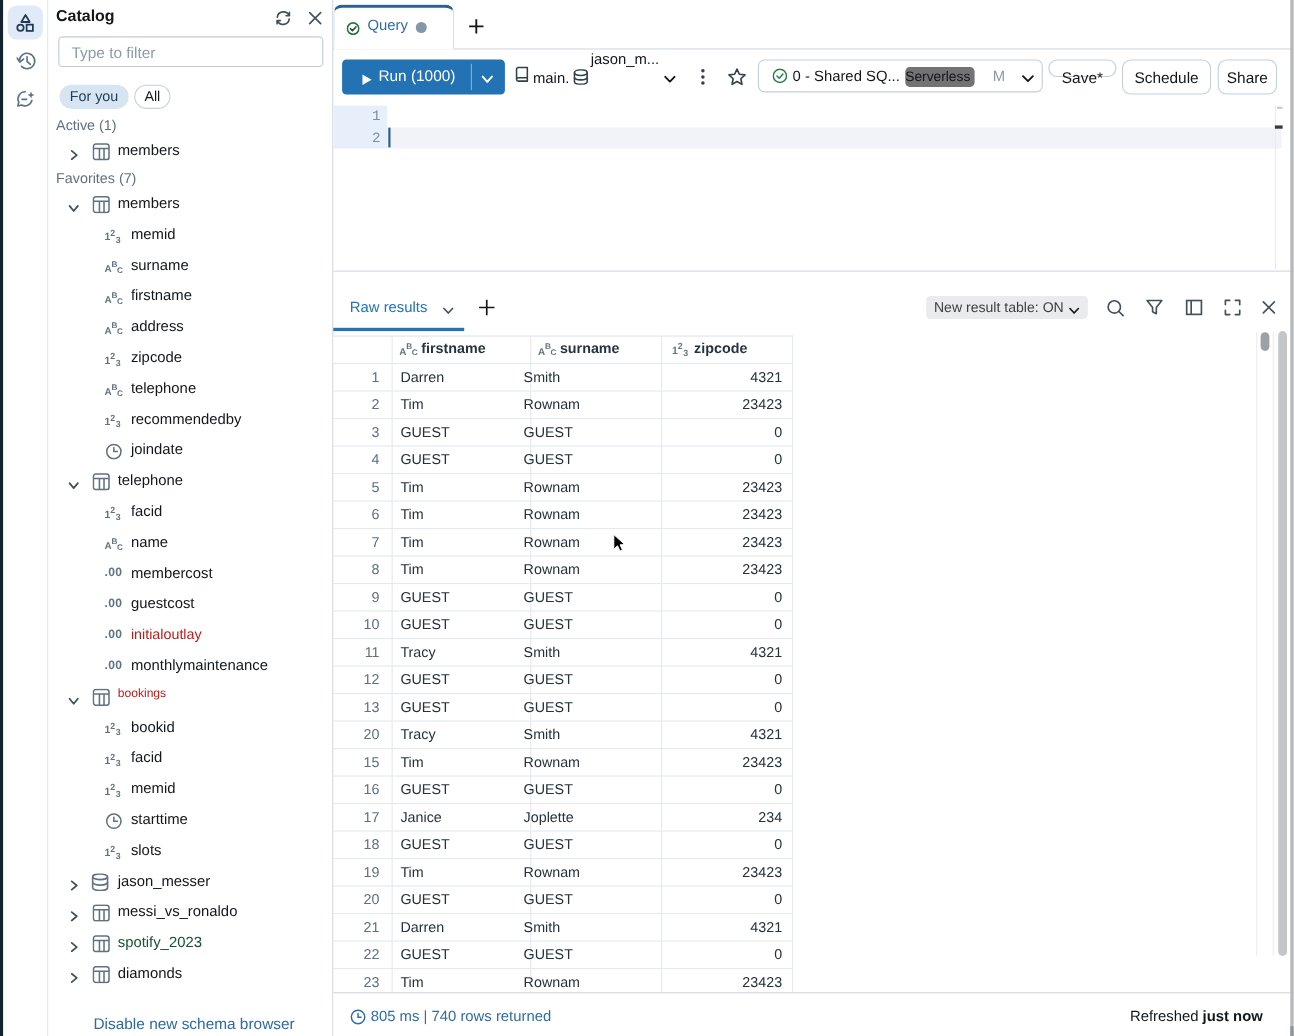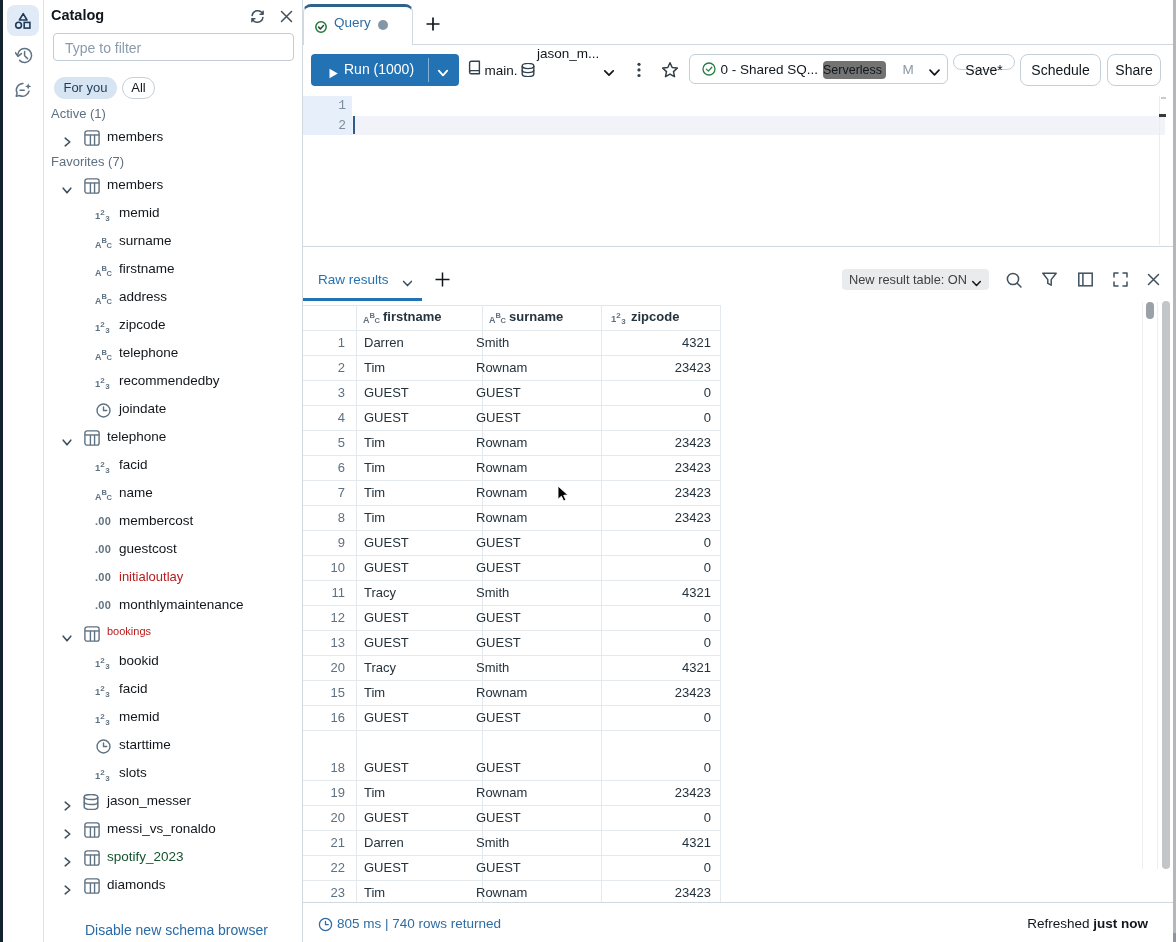--- a/index.html
+++ b/index.html
@@ -465,20 +465,26 @@
         <div class="c1">Tim</div>
         <div class="c2">Rownam</div>
         <div class="c3">23423</div>
       </div>
 <div class="r" style="top:705.5px">
         <div class="c0">16</div>
         <div class="c1">GUEST</div>
         <div class="c2">GUEST</div>
         <div class="c3">0</div>
       </div>
+<div class="r" style="top:730.5px">
+        <div class="c0">17</div>
+        <div class="c1">Janice</div>
+        <div class="c2">Joplette</div>
+        <div class="c3">234</div>
+      </div>
 <div class="r" style="top:755.5px">
         <div class="c0">18</div>
         <div class="c1">GUEST</div>
         <div class="c2">GUEST</div>
         <div class="c3">0</div>
       </div>
 <div class="r" style="top:780.5px">
         <div class="c0">19</div>
         <div class="c1">Tim</div>
         <div class="c2">Rownam</div>

